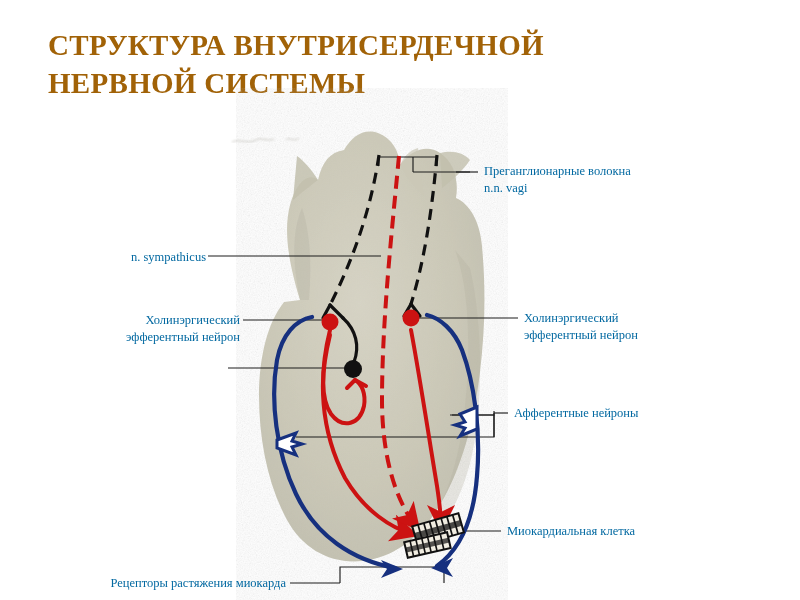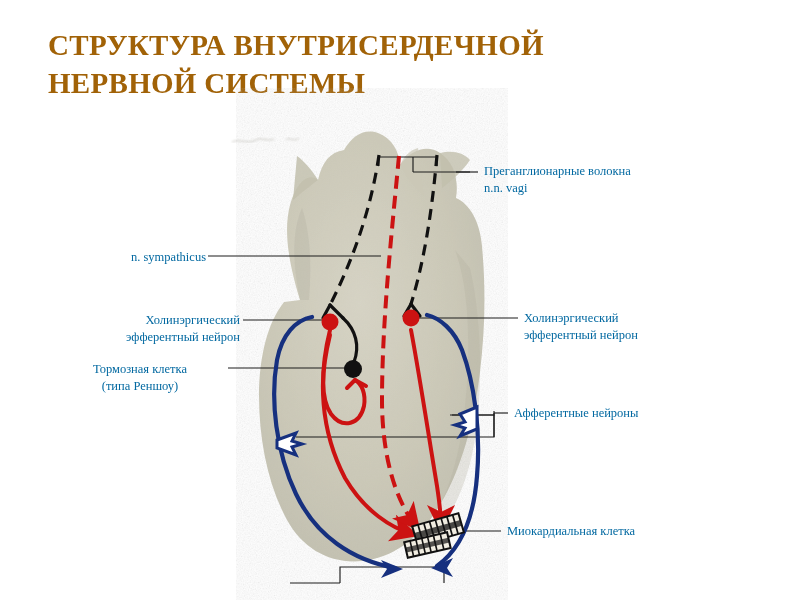--- a/index.html
+++ b/index.html
@@ -230,24 +230,23 @@
   </div>
 
   <div class="lbl r" style="left:484px; top:163px; width:220px;">Преганглионарные волокна
 n.n. vagi</div>
 
   <div class="lbl l" style="left:60px; top:249px; width:146px;">n. sympathicus</div>
 
   <div class="lbl l" style="left:40px; top:312px; width:200px;">Холинэргический
 эфферентный нейрон</div>
 
-  <div class="lbl c" style="left:52px; top:361px; width:176px;">Тормозная клетка
-(типа Реншоу)</div>
 
   <div class="lbl r" style="left:524px; top:310px; width:210px;">Холинэргический
 эфферентный нейрон</div>
 
   <div class="lbl r" style="left:514px; top:405px; width:220px;">Афферентные нейроны</div>
 
   <div class="lbl r" style="left:507px; top:523px; width:230px;">Миокардиальная  клетка</div>
 
+  <div class="lbl l" style="left:92px; top:575px; width:194px;">Рецепторы растяжения миокарда</div>
 
 </div>
 
 </body></html>

